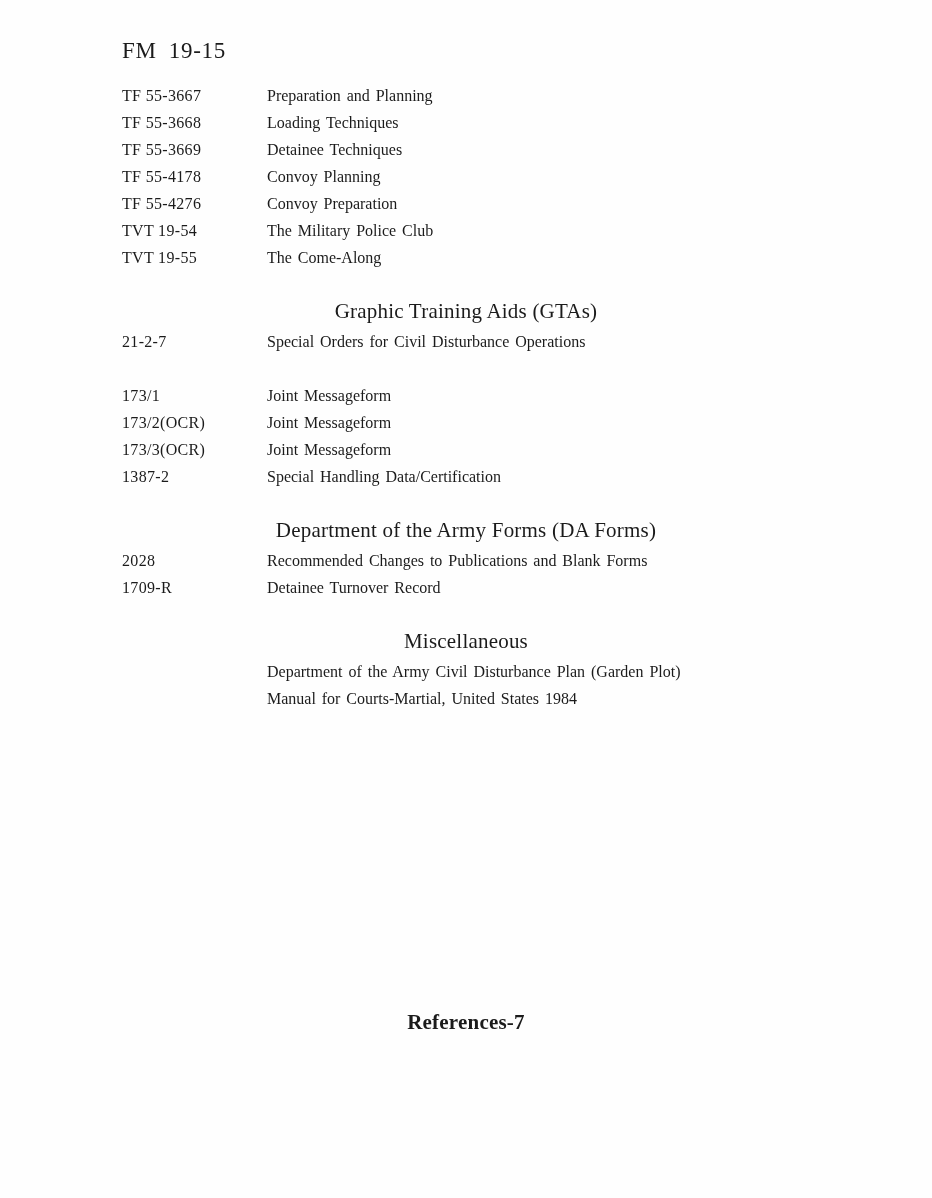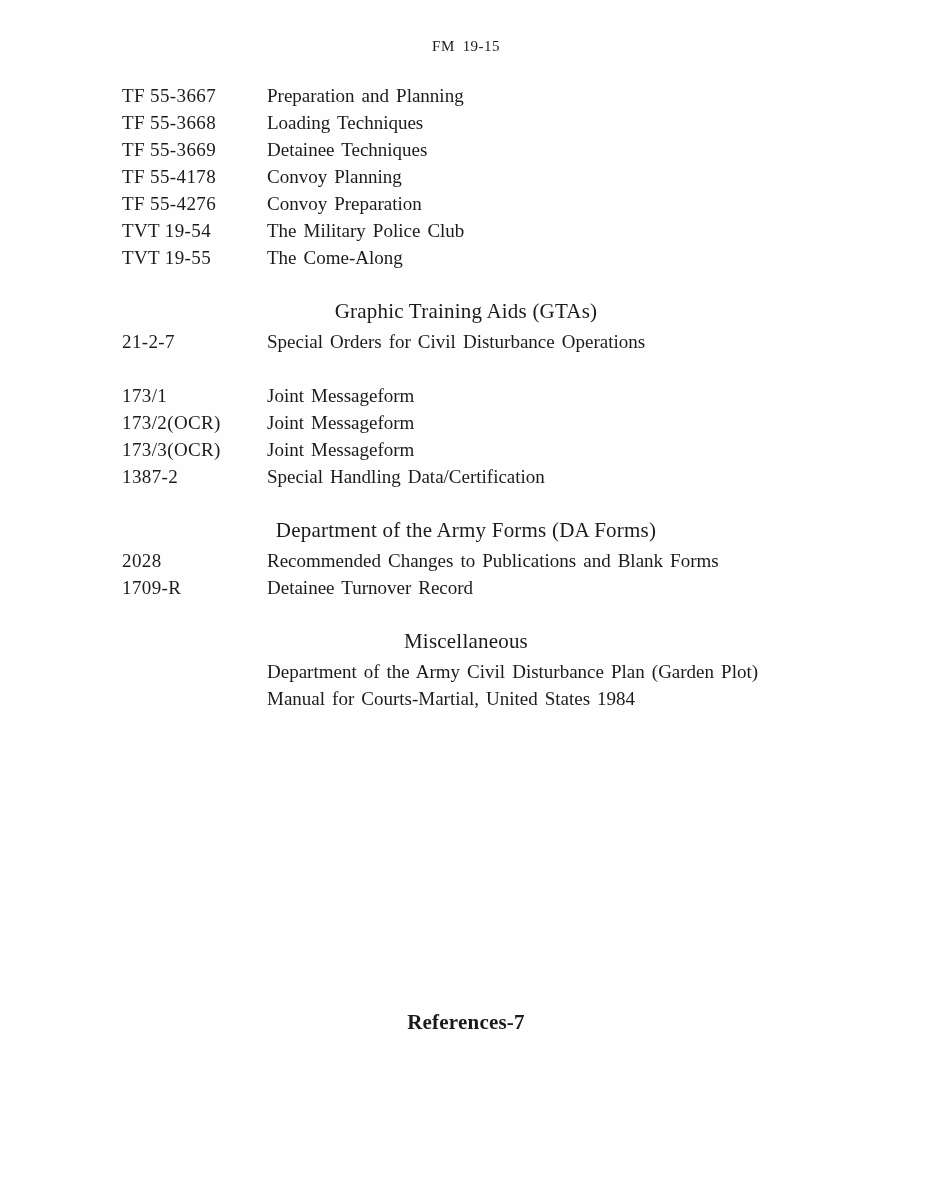--- a/index.html
+++ b/index.html
@@ -15,22 +15,22 @@
     box-sizing: border-box;
     font-family: "Liberation Serif", "DejaVu Serif", serif;
     color: #1b1b1b;
     overflow: hidden;
   }
   .doc-header {
     position: absolute;
     top: 38px;
     left: 122px;
     right: 122px;
-    text-align: center;
-    font-size: 15px;
+    text-align: left;
+    font-size: 23px;
     letter-spacing: 0.03em;
     word-spacing: 0.25em;
   }
   .content {
     position: absolute;
     top: 82px;
     left: 122px;
     right: 122px;
   }
   .section { margin: 0; }
@@ -39,21 +39,21 @@
     margin: 0 0 3px 0;
     text-align: center;
     font-size: 21px;
     font-weight: normal;
     line-height: 27px;
     letter-spacing: 0.01em;
   }
   .row {
     display: flex;
     line-height: 27px;
-    font-size: 19px;
+    font-size: 16px;
   }
   .code {
     flex: 0 0 145px;
     letter-spacing: 0.02em;
   }
   .title {
     flex: 1 1 auto;
     word-spacing: 0.12em;
   }
   .doc-footer {

